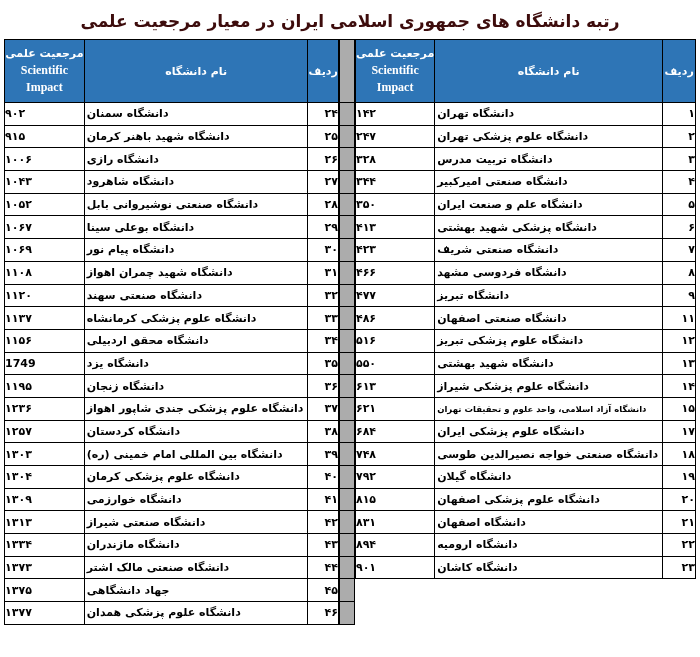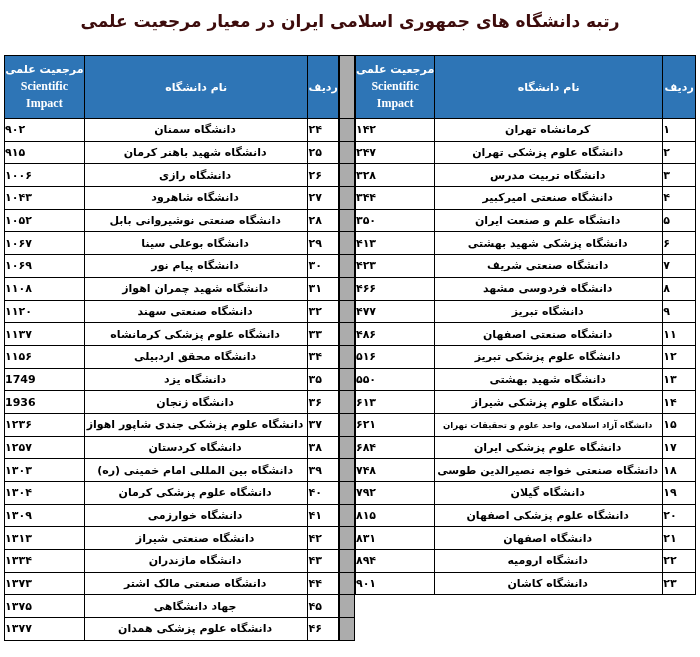--- a/index.html
+++ b/index.html
@@ -13,21 +13,21 @@
   html,body{width:700px;background:#FFFFFF;font-family:"DejaVu Sans",sans-serif;}
   body{height:657px;overflow:hidden;}
 
   .page-title{
     direction:rtl;
     text-align:center;
     font-size:17px;
     font-weight:bold;
     color:var(--title-color);
     padding-top:11px;
-    padding-bottom:24px;
+    padding-bottom:8px;
     letter-spacing:0;
   }
 
   .tables-wrap{
     display:flex;
     flex-direction:row;
     align-items:flex-start;
     margin:0 4px;
     width:692px;
   }
@@ -54,24 +54,24 @@
     text-align:center;
     vertical-align:middle;
   }
   thead .impact-header div{line-height:1.45;}
   thead .impact-en{font-size:12px;font-family:Liberation Serif, serif;}
   thead .hdr-fa{direction:rtl;}
 
   
   tbody td{height:22.7px;font-size:11px;}
   td.impact{text-align:left;}
-  td.rank{text-align:left;}
+  td.rank{text-align:right;}
   td.name{
     direction:rtl;
-    text-align:center;
+    text-align:left;
     padding-right:4px;
     padding-left:2px;
   }
   td.name.small{font-size:8.5px;}
 
   
   .sep-table td,.sep-table th{
     background:var(--separator);
     padding:0;
   }
@@ -166,21 +166,21 @@
           <td class="impact">۱۱۵۶</td>
           <td class="name">دانشگاه محقق اردبیلی</td>
           <td class="rank">۳۴</td>
         </tr>
         <tr>
           <td class="impact">1749</td>
           <td class="name">دانشگاه یزد</td>
           <td class="rank">۳۵</td>
         </tr>
         <tr>
-          <td class="impact">1936</td>
+          <td class="impact">۱۱۹۵</td>
           <td class="name">دانشگاه زنجان</td>
           <td class="rank">۳۶</td>
         </tr>
         <tr>
           <td class="impact">۱۲۳۶</td>
           <td class="name">دانشگاه علوم پزشکی جندی شاپور اهواز</td>
           <td class="rank">۳۷</td>
         </tr>
         <tr>
           <td class="impact">۱۲۵۷</td>
@@ -325,21 +325,21 @@
           <div class="impact-en">Scientific</div>
           <div class="impact-en">Impact</div>
         </th>
         <th class="hdr-fa">نام دانشگاه</th>
         <th class="hdr-fa">ردیف</th>
       </tr>
     </thead>
     <tbody>
         <tr>
           <td class="impact">۱۴۲</td>
-          <td class="name">کرمانشاه تهران</td>
+          <td class="name">دانشگاه تهران</td>
           <td class="rank">۱</td>
         </tr>
         <tr>
           <td class="impact">۲۴۷</td>
           <td class="name">دانشگاه علوم پزشکی تهران</td>
           <td class="rank">۲</td>
         </tr>
         <tr>
           <td class="impact">۳۲۸</td>
           <td class="name">دانشگاه تربیت مدرس</td>

